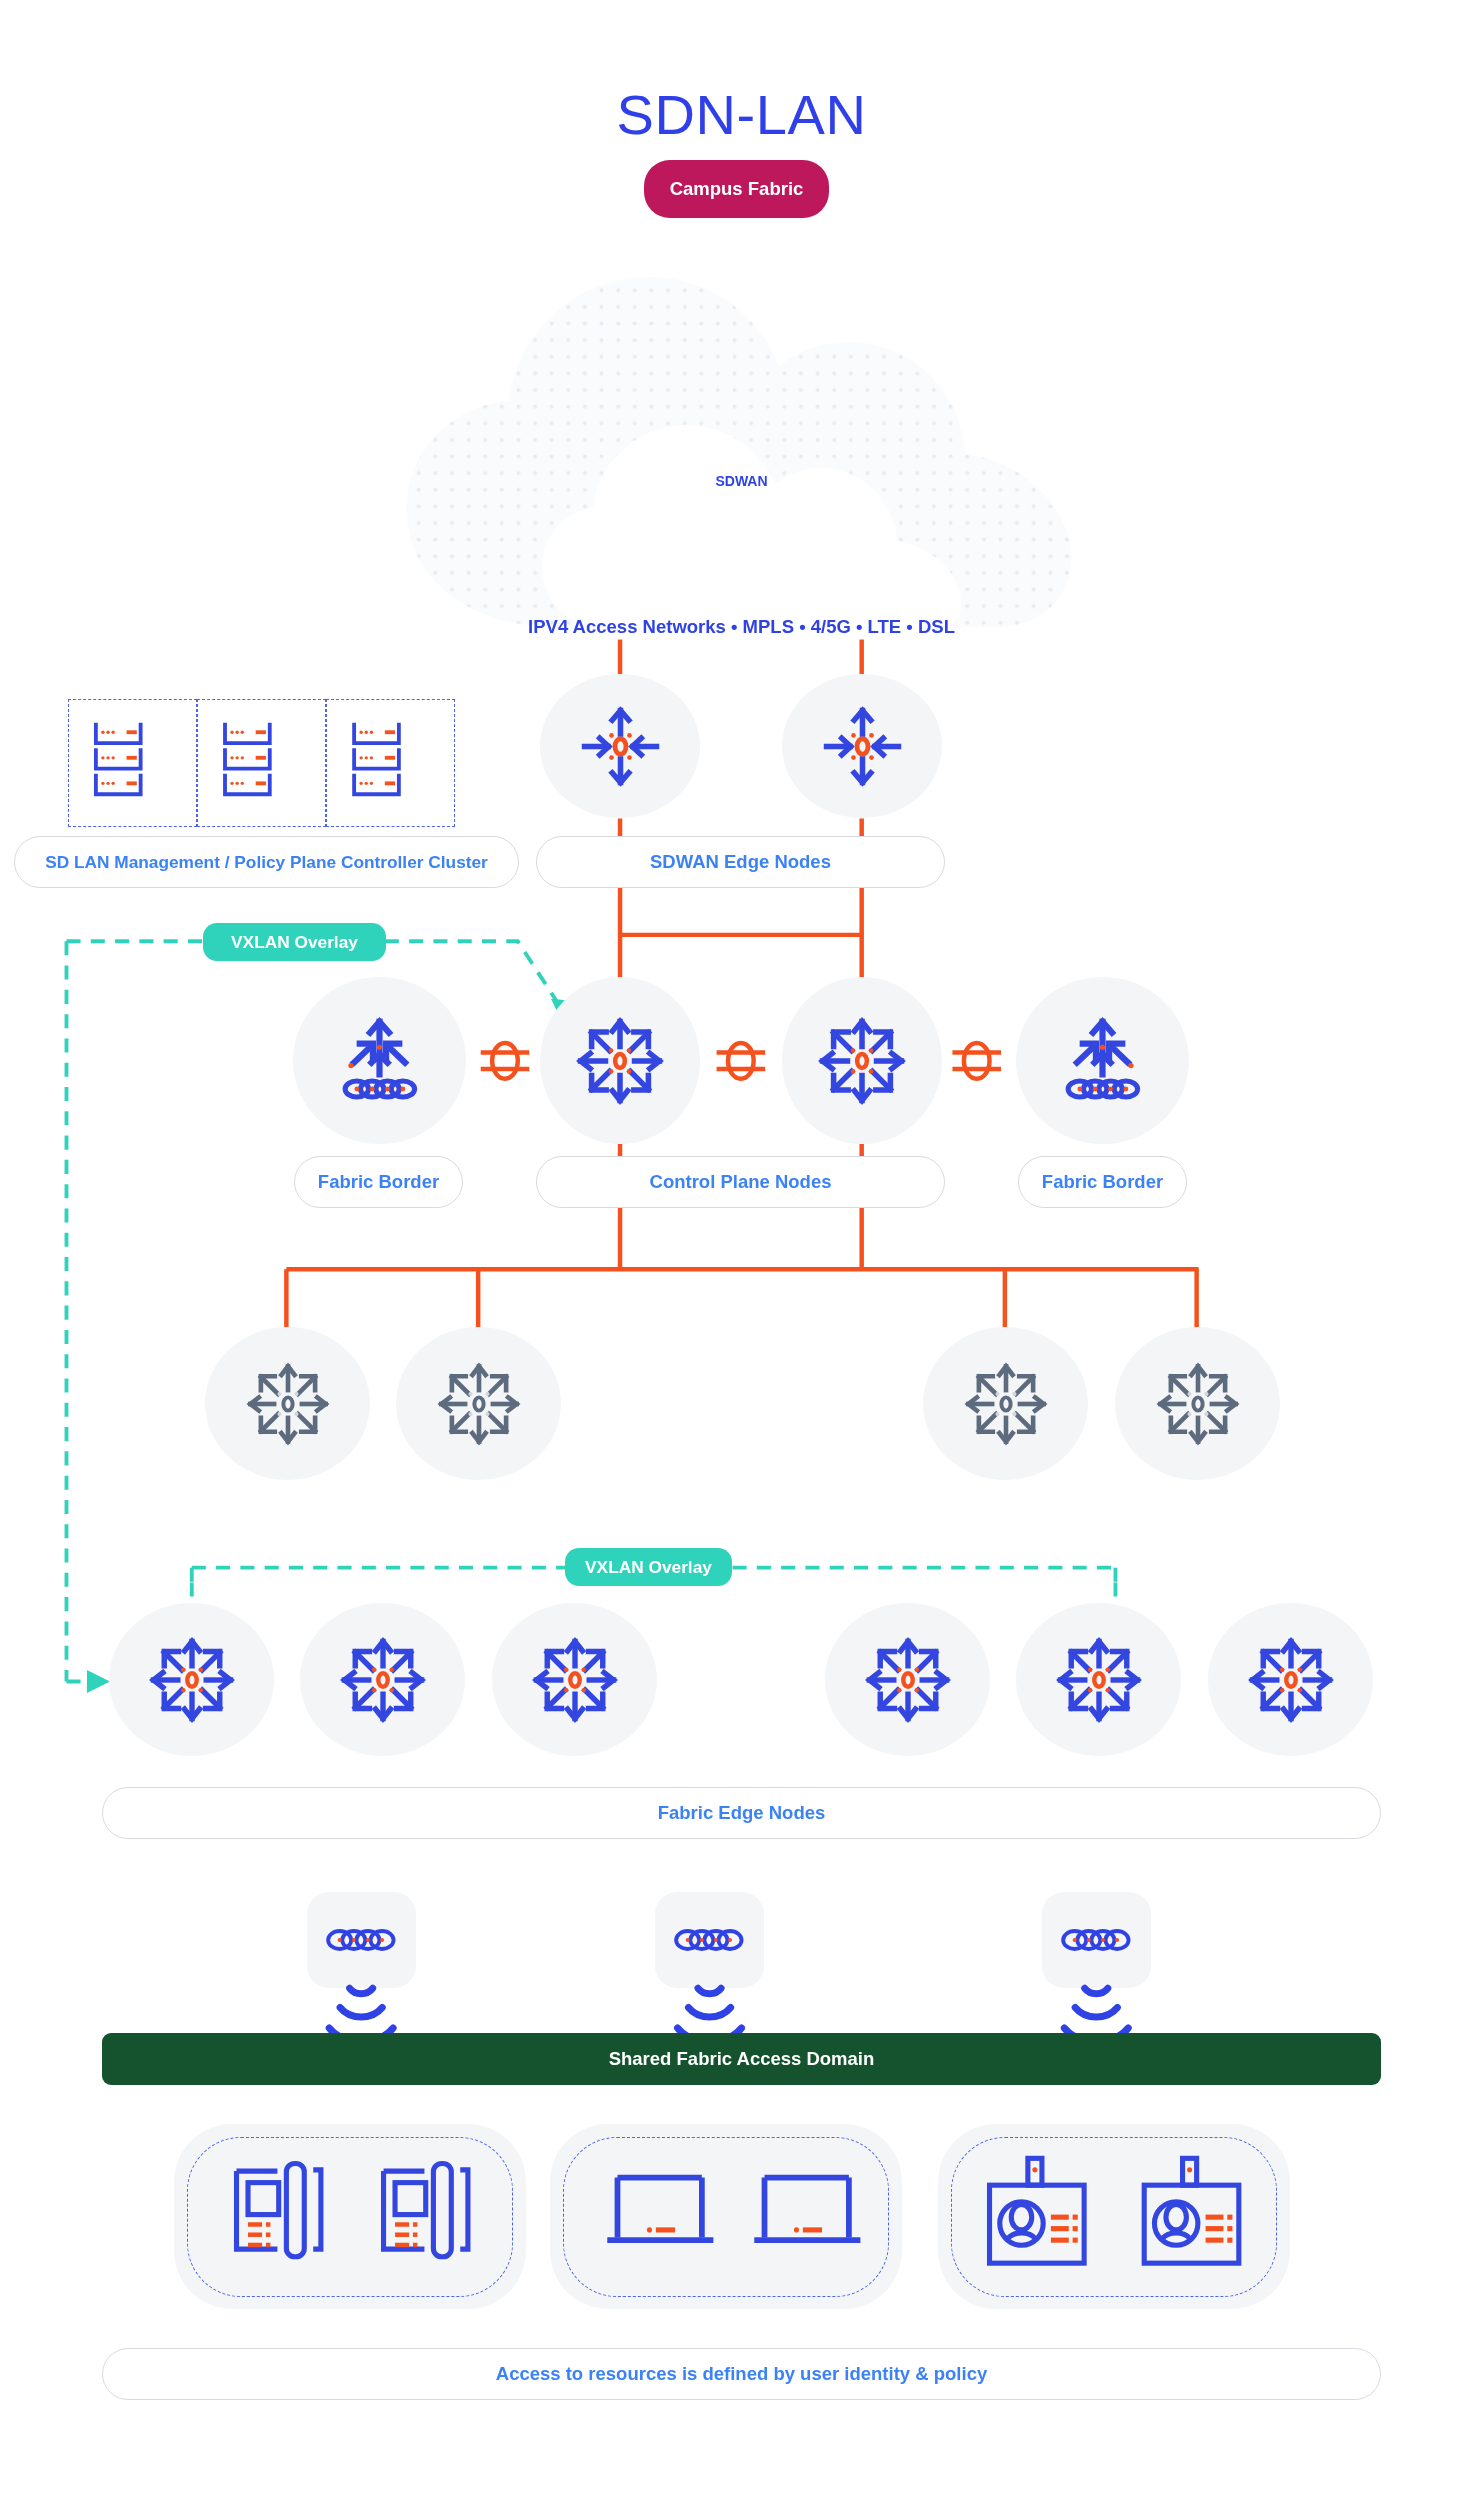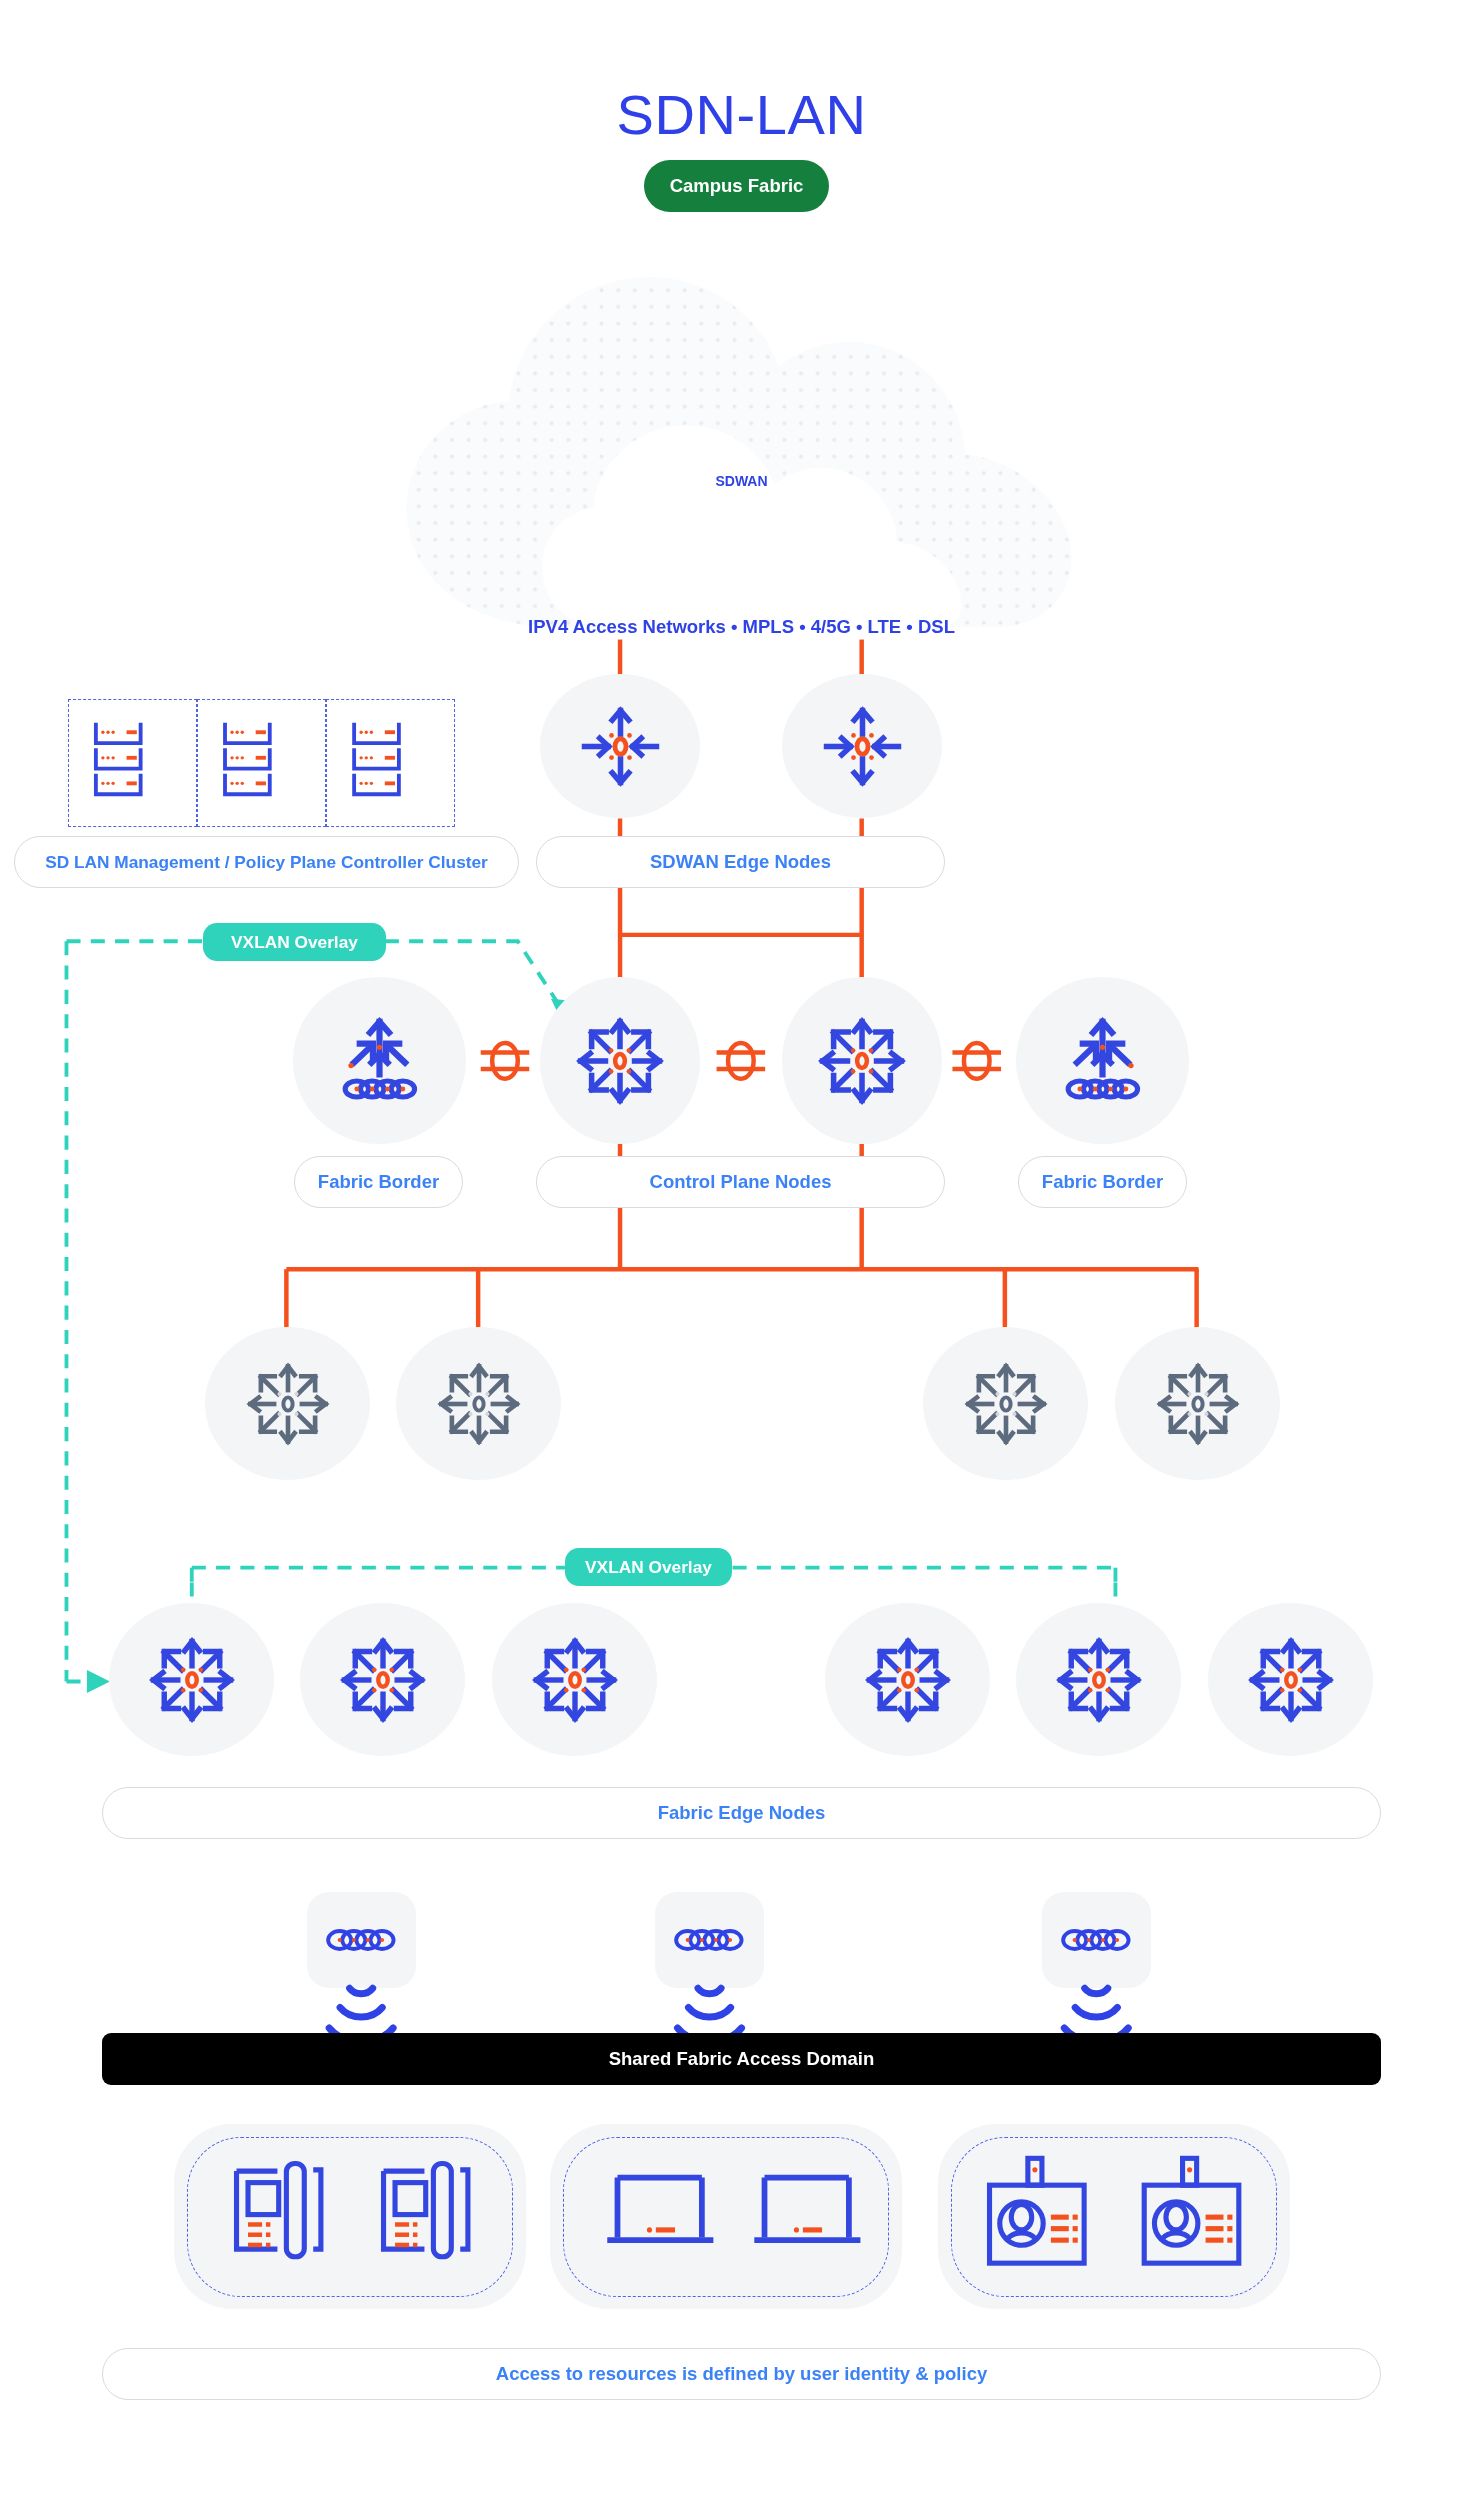--- a/index.html
+++ b/index.html
@@ -12,22 +12,22 @@
   }
   #stage { position:absolute; left:0; top:0; width:1483px; height:2500px;padding-left:48px; }
 
   
   .title {
     position:absolute; left:0; top:82px; width:1483px; text-align:center;
     font-size:56px; font-weight:400; letter-spacing:0.6px; color:#3040e8;
   }
   .campus-pill {
     position:absolute; left:644px; top:160px;
-    width:185px; height:52px; border-radius:26px;
-    background:#15803d; color:#ffffff;
+    width:185px; height:58px; border-radius:26px;
+    background:#be185d; color:#ffffff;
     display:flex; align-items:center; justify-content:center;
     font-size:18.5px; font-weight:bold;
   }
 
   
   .cloud-wrap { position:absolute; left:381px; top:269px; width:716px; height:384px; }
   .cloud-label {
     position:absolute; left:0; top:473px; width:1483px; text-align:center;
     font-size:14px; color:#2f42e6; font-weight:bold;
   }
@@ -45,21 +45,21 @@
 
   
   .pill {
     position:absolute; border:1.9px solid #d7dbe0; background:#ffffff;
     border-radius:38px; display:flex; align-items:center; justify-content:center;
     font-size:18.5px; font-weight:bold; color:#3b82f6; z-index:6;
   }
 
   
   .solidbar {
-    position:absolute; background:#000000; border-radius:9px;
+    position:absolute; background:#14532d; border-radius:9px;
     display:flex; align-items:center; justify-content:center;
     color:#ffffff; font-size:18.5px; font-weight:bold; z-index:6;
   }
 
   
   .teal-pill {
     position:absolute; background:#2fd3bb; border-radius:14px;
     display:flex; align-items:center; justify-content:center;
     color:#ffffff; font-size:17.3px; font-weight:bold; z-index:8;
   }

